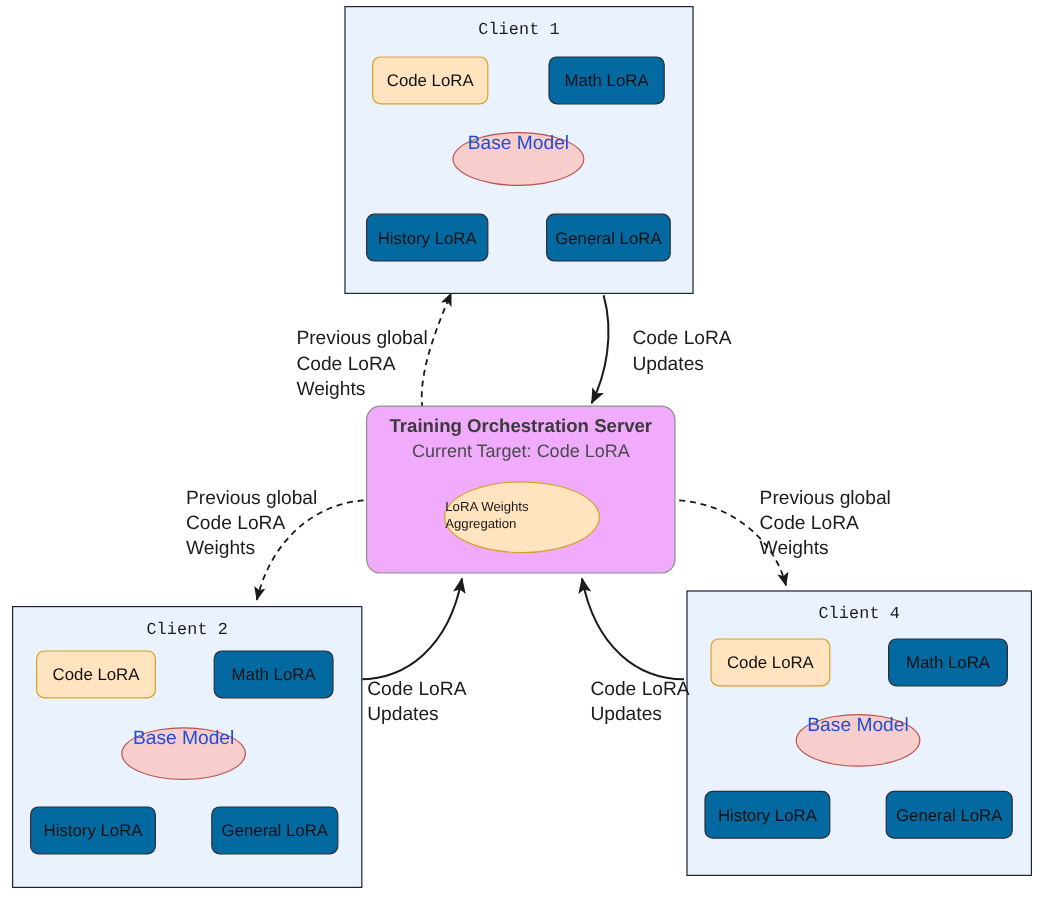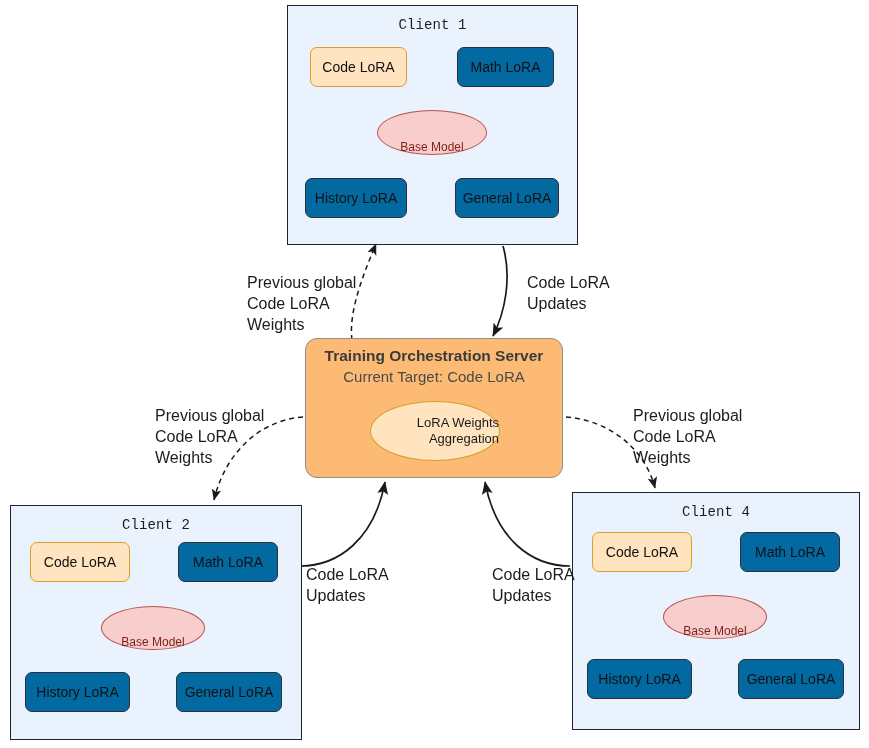--- a/index.html
+++ b/index.html
@@ -66,38 +66,38 @@
   .node.highlight {
     background: #ffe4bf;
     border-color: #d6a02a;
   }
 
   
   .ellipse-base {
     position: absolute;
     box-sizing: border-box;
     display: flex;
-    align-items: flex-end;
+    align-items: flex-start;
     justify-content: center;
     border-radius: 50%;
     background: #f8cecc;
     border: 1.6px solid #b85450;
-    font-size: 12px;
-    color: #7f1d1d;
+    font-size: 16px;
+    color: #1d4ed8;
   }
 
   
   .server-box {
     position: absolute;
     left: 305px;
     top: 338px;
     width: 258px;
     height: 140px;
     box-sizing: border-box;
-    background: #fdba74;
+    background: #f0abfc;
     border: 1.6px solid #8f8f8f;
     border-radius: 12px;
   }
   .server-title {
     position: absolute;
     top: 8px;
     left: 0;
     width: 100%;
     text-align: center;
     font-weight: bold;
@@ -115,26 +115,26 @@
   }
   .ellipse-agg {
     position: absolute;
     left: 64px;
     top: 62px;
     width: 130px;
     height: 60px;
     box-sizing: border-box;
     display: flex;
     flex-direction: column;
-    align-items: flex-end;
+    align-items: flex-start;
     justify-content: center;
     border-radius: 50%;
     background: #ffe4bf;
     border: 1.6px solid #d6a02a;
-    font-size: 13px;
+    font-size: 11px;
     color: #1a1a1a;
     line-height: 1.25;
   }
 
   
   .edge-label {
     position: absolute;
     font-size: 16px;
     color: #1c1c1c;
     line-height: 1.32;

